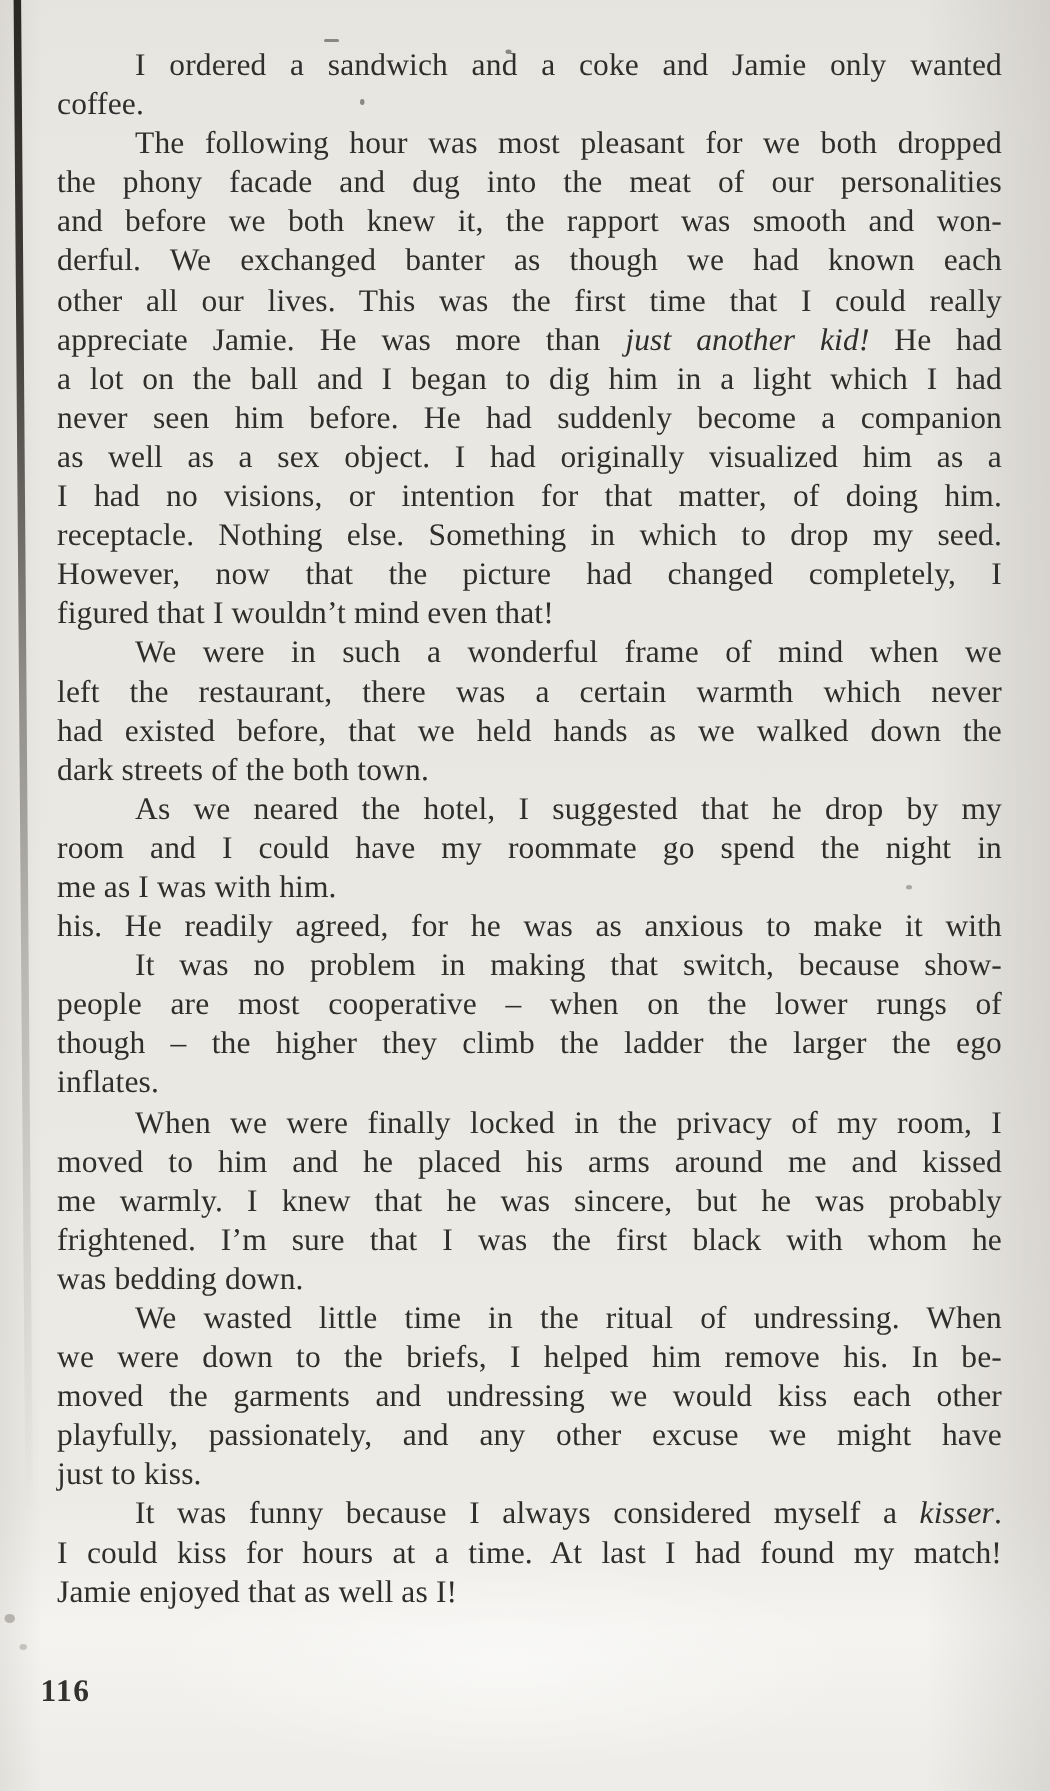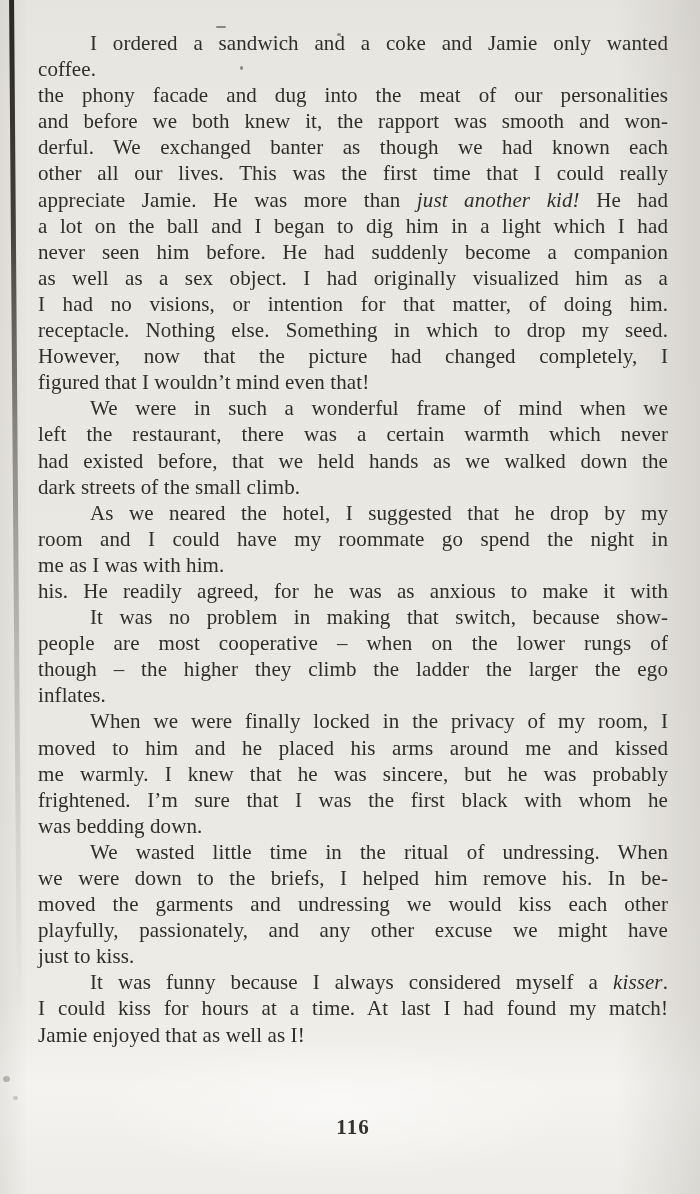--- a/index.html
+++ b/index.html
@@ -46,23 +46,23 @@
     color: #2f2e2c;
     letter-spacing: 0.1px;
   }
   .para { margin: 0; }
   .line { text-align: justify; text-align-last: justify; white-space: normal; }
   .line.last { text-align-last: left; }
   .line.first { text-indent: 52px; }
   .line i { font-style: italic; }
   .page-number {
     position: absolute;
-    left: 38px; top: 1115px;
+    left: 27px; top: 1115px;
     width: 630px;
-    text-align: center;
+    text-align: left;
     font-size: 21px;
     font-weight: bold;
     letter-spacing: 1px;
     color: #33322f;
   }
 </style>
 </head>
 <body>
 
 <div class="scan">
@@ -73,38 +73,39 @@
   <div class="speck s4"></div>
   <div class="speck s5"></div>
   <div class="speck s6"></div>
 
   <div class="text-block">
       <div class="para">
         <div class="line first"><span>I ordered a sandwich and a coke and Jamie only wanted</span></div>
         <div class="line last"><span>coffee.</span></div>
       </div>
       <div class="para">
+        <div class="line first"><span>The following hour was most pleasant for we both dropped</span></div>
         <div class="line"><span>the phony facade and dug into the meat of our personalities</span></div>
         <div class="line"><span>and before we both knew it, the rapport was smooth and won-</span></div>
         <div class="line"><span>derful. We exchanged banter as though we had known each</span></div>
         <div class="line"><span>other all our lives. This was the first time that I could really</span></div>
         <div class="line"><span>appreciate Jamie. He was more than </span><i>just another kid!</i><span> He had</span></div>
         <div class="line"><span>a lot on the ball and I began to dig him in a light which I had</span></div>
         <div class="line"><span>never seen him before. He had suddenly become a companion</span></div>
         <div class="line"><span>as well as a sex object. I had originally visualized him as a</span></div>
         <div class="line"><span>I had no visions, or intention for that matter, of doing him.</span></div>
         <div class="line"><span>receptacle. Nothing else. Something in which to drop my seed.</span></div>
         <div class="line"><span>However, now that the picture had changed completely, I</span></div>
         <div class="line last"><span>figured that I wouldn’t mind even that!</span></div>
       </div>
       <div class="para">
         <div class="line first"><span>We were in such a wonderful frame of mind when we</span></div>
         <div class="line"><span>left the restaurant, there was a certain warmth which never</span></div>
         <div class="line"><span>had existed before, that we held hands as we walked down the</span></div>
-        <div class="line last"><span>dark streets of the small climb.</span></div>
+        <div class="line last"><span>dark streets of the both town.</span></div>
       </div>
       <div class="para">
         <div class="line first"><span>As we neared the hotel, I suggested that he drop by my</span></div>
         <div class="line"><span>room and I could have my roommate go spend the night in</span></div>
         <div class="line last"><span>me as I was with him.</span></div>
         <div class="line"><span>his. He readily agreed, for he was as anxious to make it with</span></div>
       </div>
       <div class="para">
         <div class="line first"><span>It was no problem in making that switch, because show-</span></div>
         <div class="line"><span>people are most cooperative – when on the lower rungs of</span></div>

